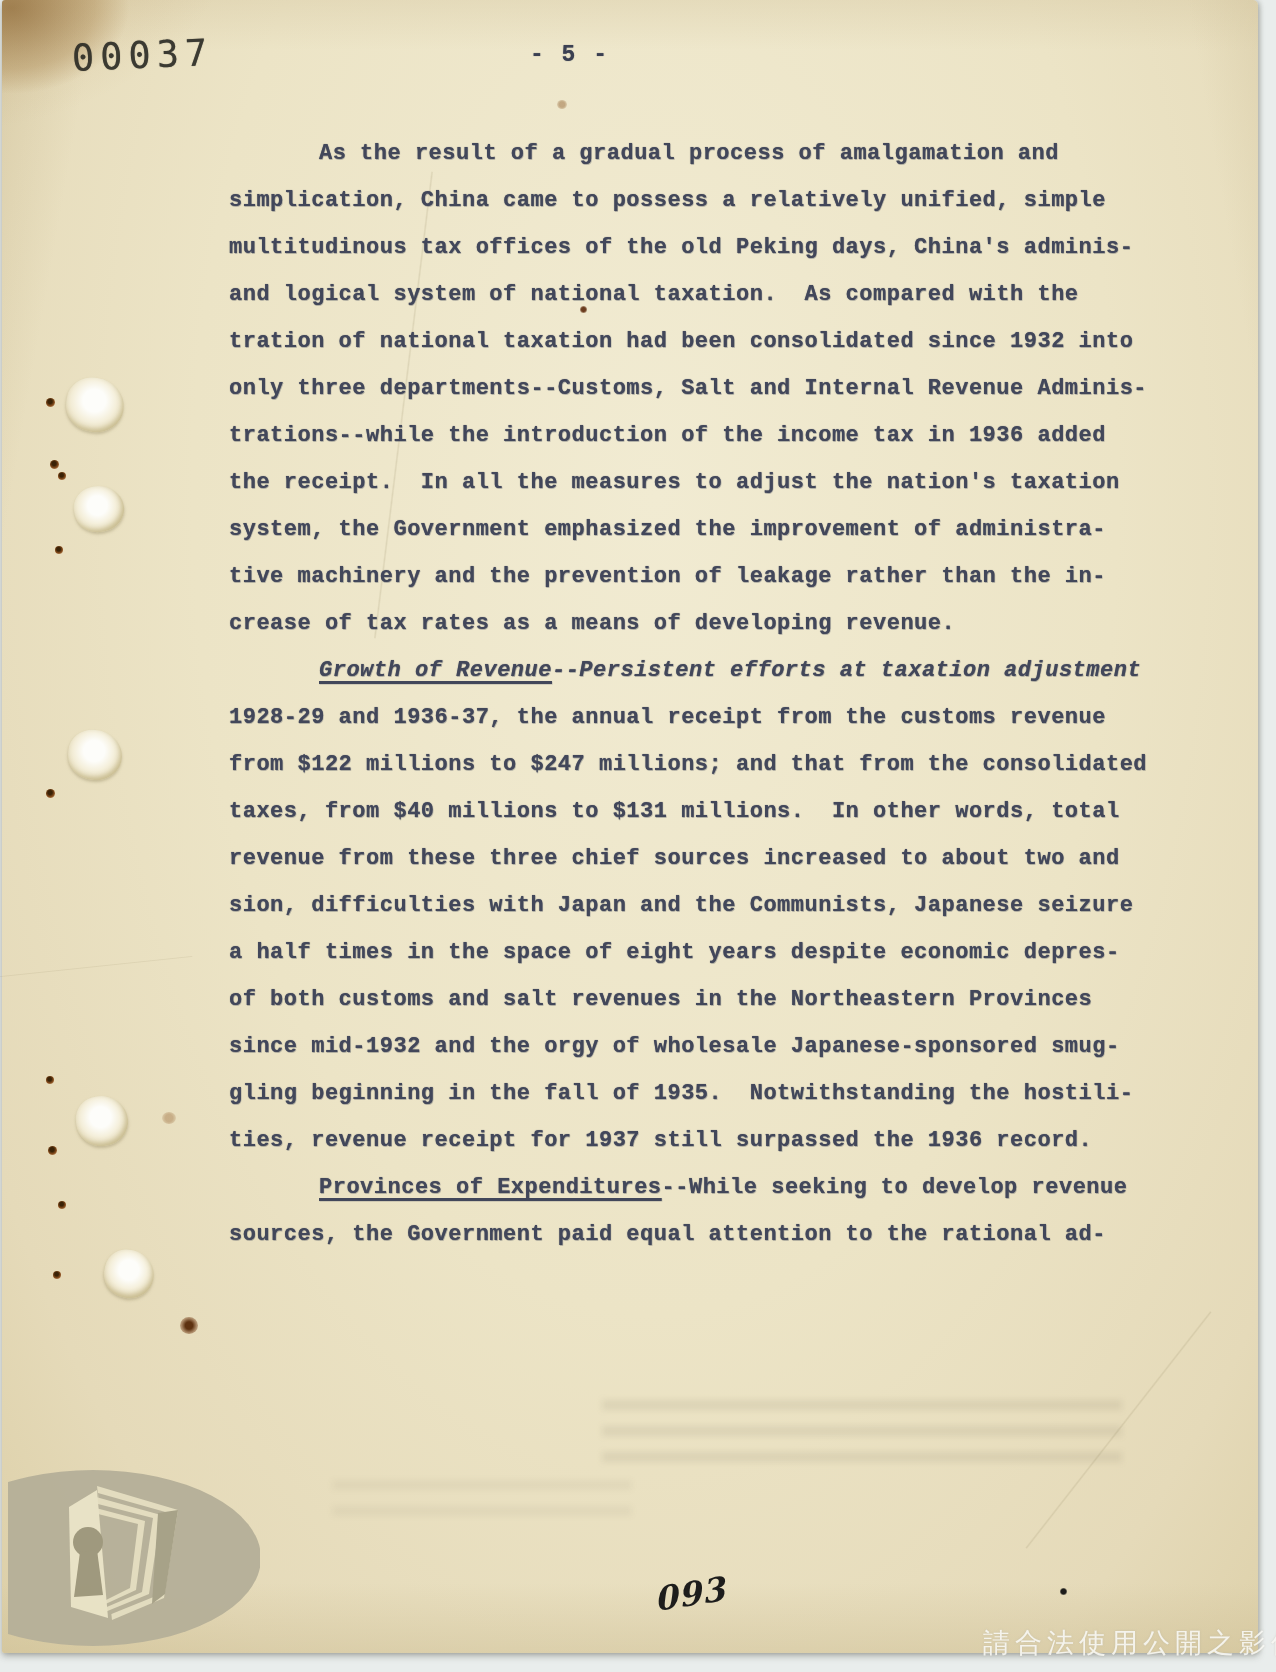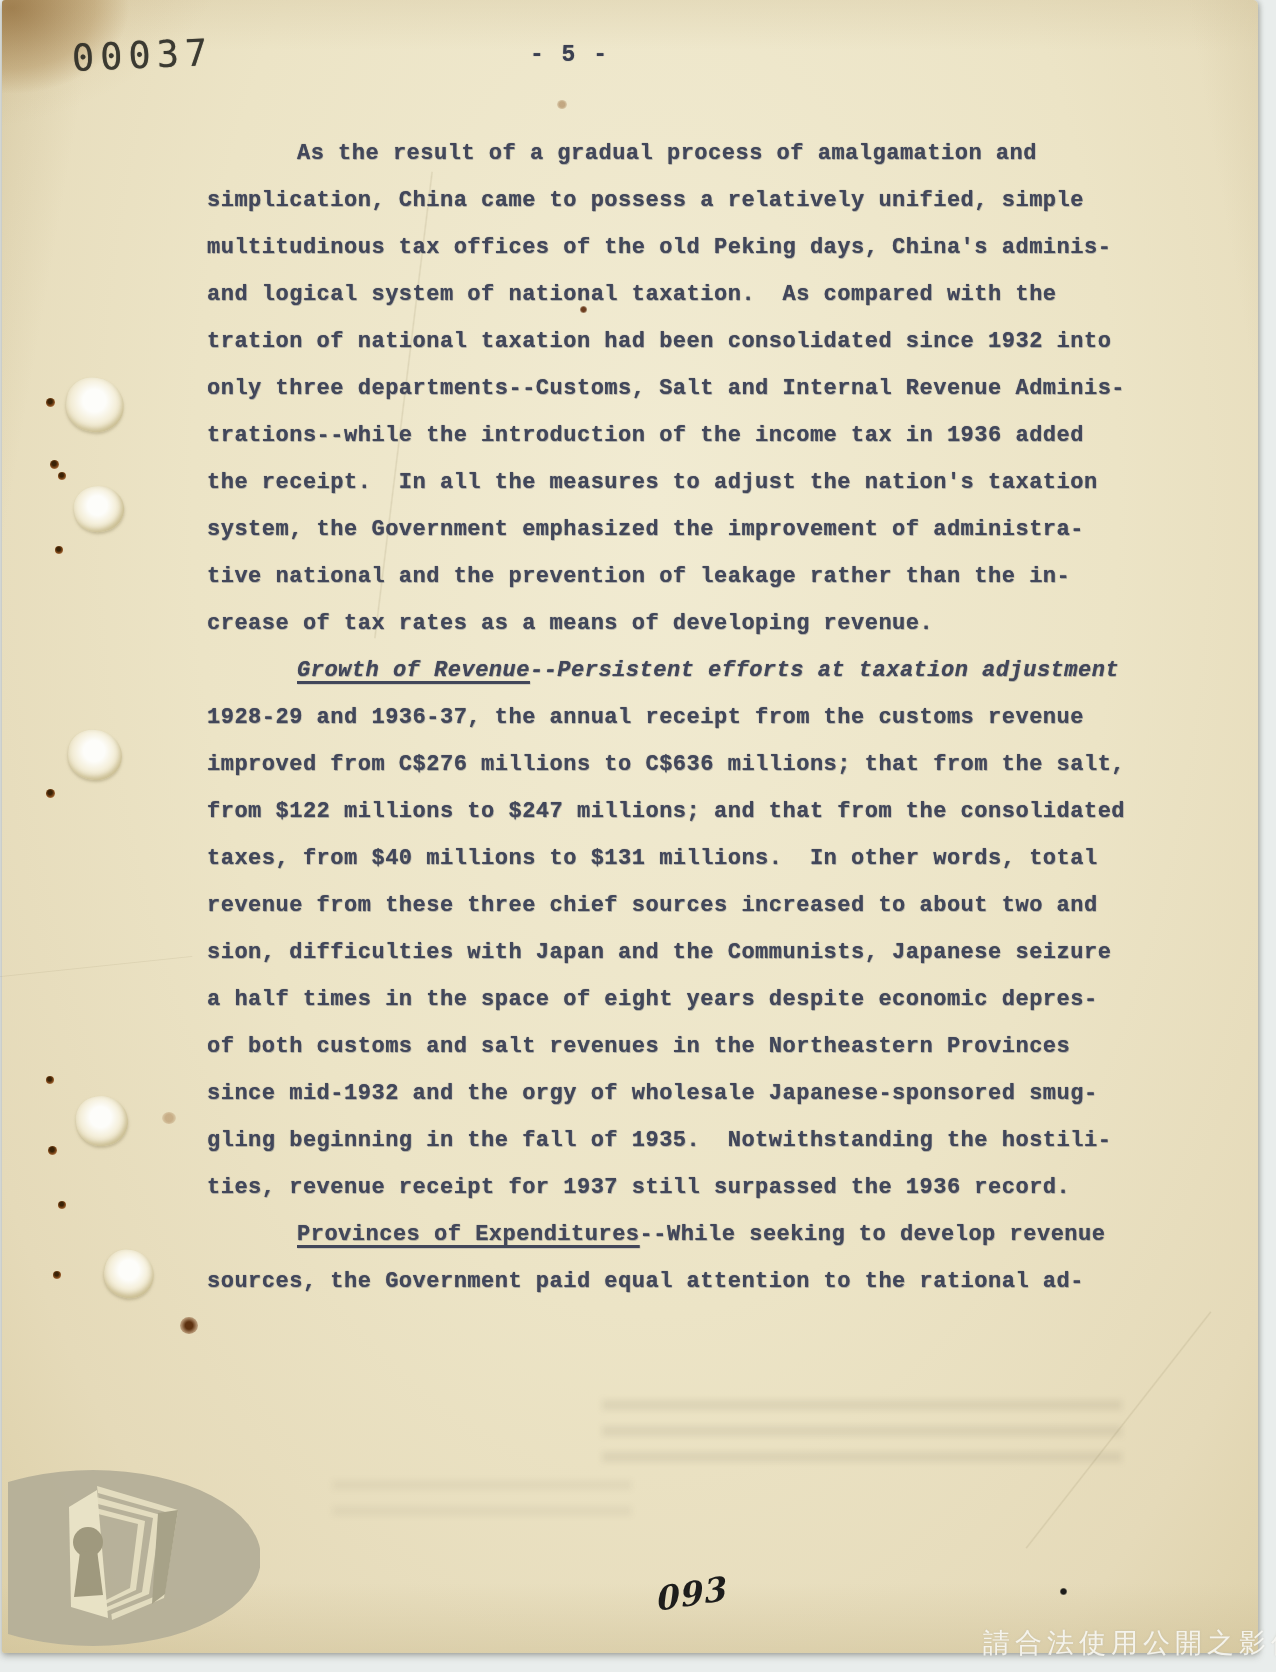--- a/index.html
+++ b/index.html
@@ -40,21 +40,21 @@
   .rust{position:absolute;border-radius:50%;background:radial-gradient(circle at 45% 40%, #3a2206 0 28%, #8a4f1e 60%, rgba(138,79,30,0) 100%);}
   .spot{position:absolute;border-radius:50%;}
   
   .typed{
     position:absolute;left:205px;top:130px;width:945px;
     font-family:"Liberation Mono", monospace;font-size:22px;font-weight:700;
     letter-spacing:.5px;color:#42475a;
     text-shadow:0 0 1px rgba(66,71,90,.75), .6px .6px 0 rgba(66,71,90,.28);
   }
   .para{margin:0;}
-  .tline{height:47px;line-height:47px;white-space:pre;}
+  .tline{height:47px;line-height:47px;white-space:pre;margin-left:22px;}
   .u{text-decoration:underline;text-decoration-thickness:2.5px;text-underline-offset:5px;}
   .pagenum{
     position:absolute;left:528px;top:40px;width:120px;
     font:700 23px/30px "Liberation Mono", monospace;letter-spacing:2px;
     color:#3b4052;text-shadow:0 0 1px rgba(59,64,82,.7);white-space:pre;
   }
   .stamp{
     position:absolute;left:70px;top:36px;
     font:400 37px/40px "DejaVu Sans Mono", monospace;letter-spacing:6px;
     color:#24241f;opacity:.88;transform:rotate(-2.5deg);
@@ -132,27 +132,26 @@
       <div class="para">
         <div class="tline" style="padding-left: 90px;">As the result of a gradual process of amalgamation and</div>
         <div class="tline">simplication, China came to possess a relatively unified, simple</div>
         <div class="tline">multitudinous tax offices of the old Peking days, China's adminis-</div>
         <div class="tline">and logical system of national taxation.  As compared with the</div>
         <div class="tline">tration of national taxation had been consolidated since 1932 into</div>
         <div class="tline">only three departments--Customs, Salt and Internal Revenue Adminis-</div>
         <div class="tline">trations--while the introduction of the income tax in 1936 added</div>
         <div class="tline">the receipt.  In all the measures to adjust the nation's taxation</div>
         <div class="tline">system, the Government emphasized the improvement of administra-</div>
-        <div class="tline">tive national and the prevention of leakage rather than the in-</div>
+        <div class="tline">tive machinery and the prevention of leakage rather than the in-</div>
         <div class="tline">crease of tax rates as a means of developing revenue.</div>
       </div>
       <div class="para">
         <div class="tline" style="padding-left: 90px; font-style: italic;"><span class="u">Growth of Revenue</span>--Persistent efforts at taxation adjustment</div>
         <div class="tline">1928-29 and 1936-37, the annual receipt from the customs revenue</div>
-        <div class="tline">improved from C$276 millions to C$636 millions; that from the salt,</div>
         <div class="tline">from $122 millions to $247 millions; and that from the consolidated</div>
         <div class="tline">taxes, from $40 millions to $131 millions.  In other words, total</div>
         <div class="tline">revenue from these three chief sources increased to about two and</div>
         <div class="tline">sion, difficulties with Japan and the Communists, Japanese seizure</div>
         <div class="tline">a half times in the space of eight years despite economic depres-</div>
         <div class="tline">of both customs and salt revenues in the Northeastern Provinces</div>
         <div class="tline">since mid-1932 and the orgy of wholesale Japanese-sponsored smug-</div>
         <div class="tline">gling beginning in the fall of 1935.  Notwithstanding the hostili-</div>
         <div class="tline">ties, revenue receipt for 1937 still surpassed the 1936 record.</div>
       </div>

